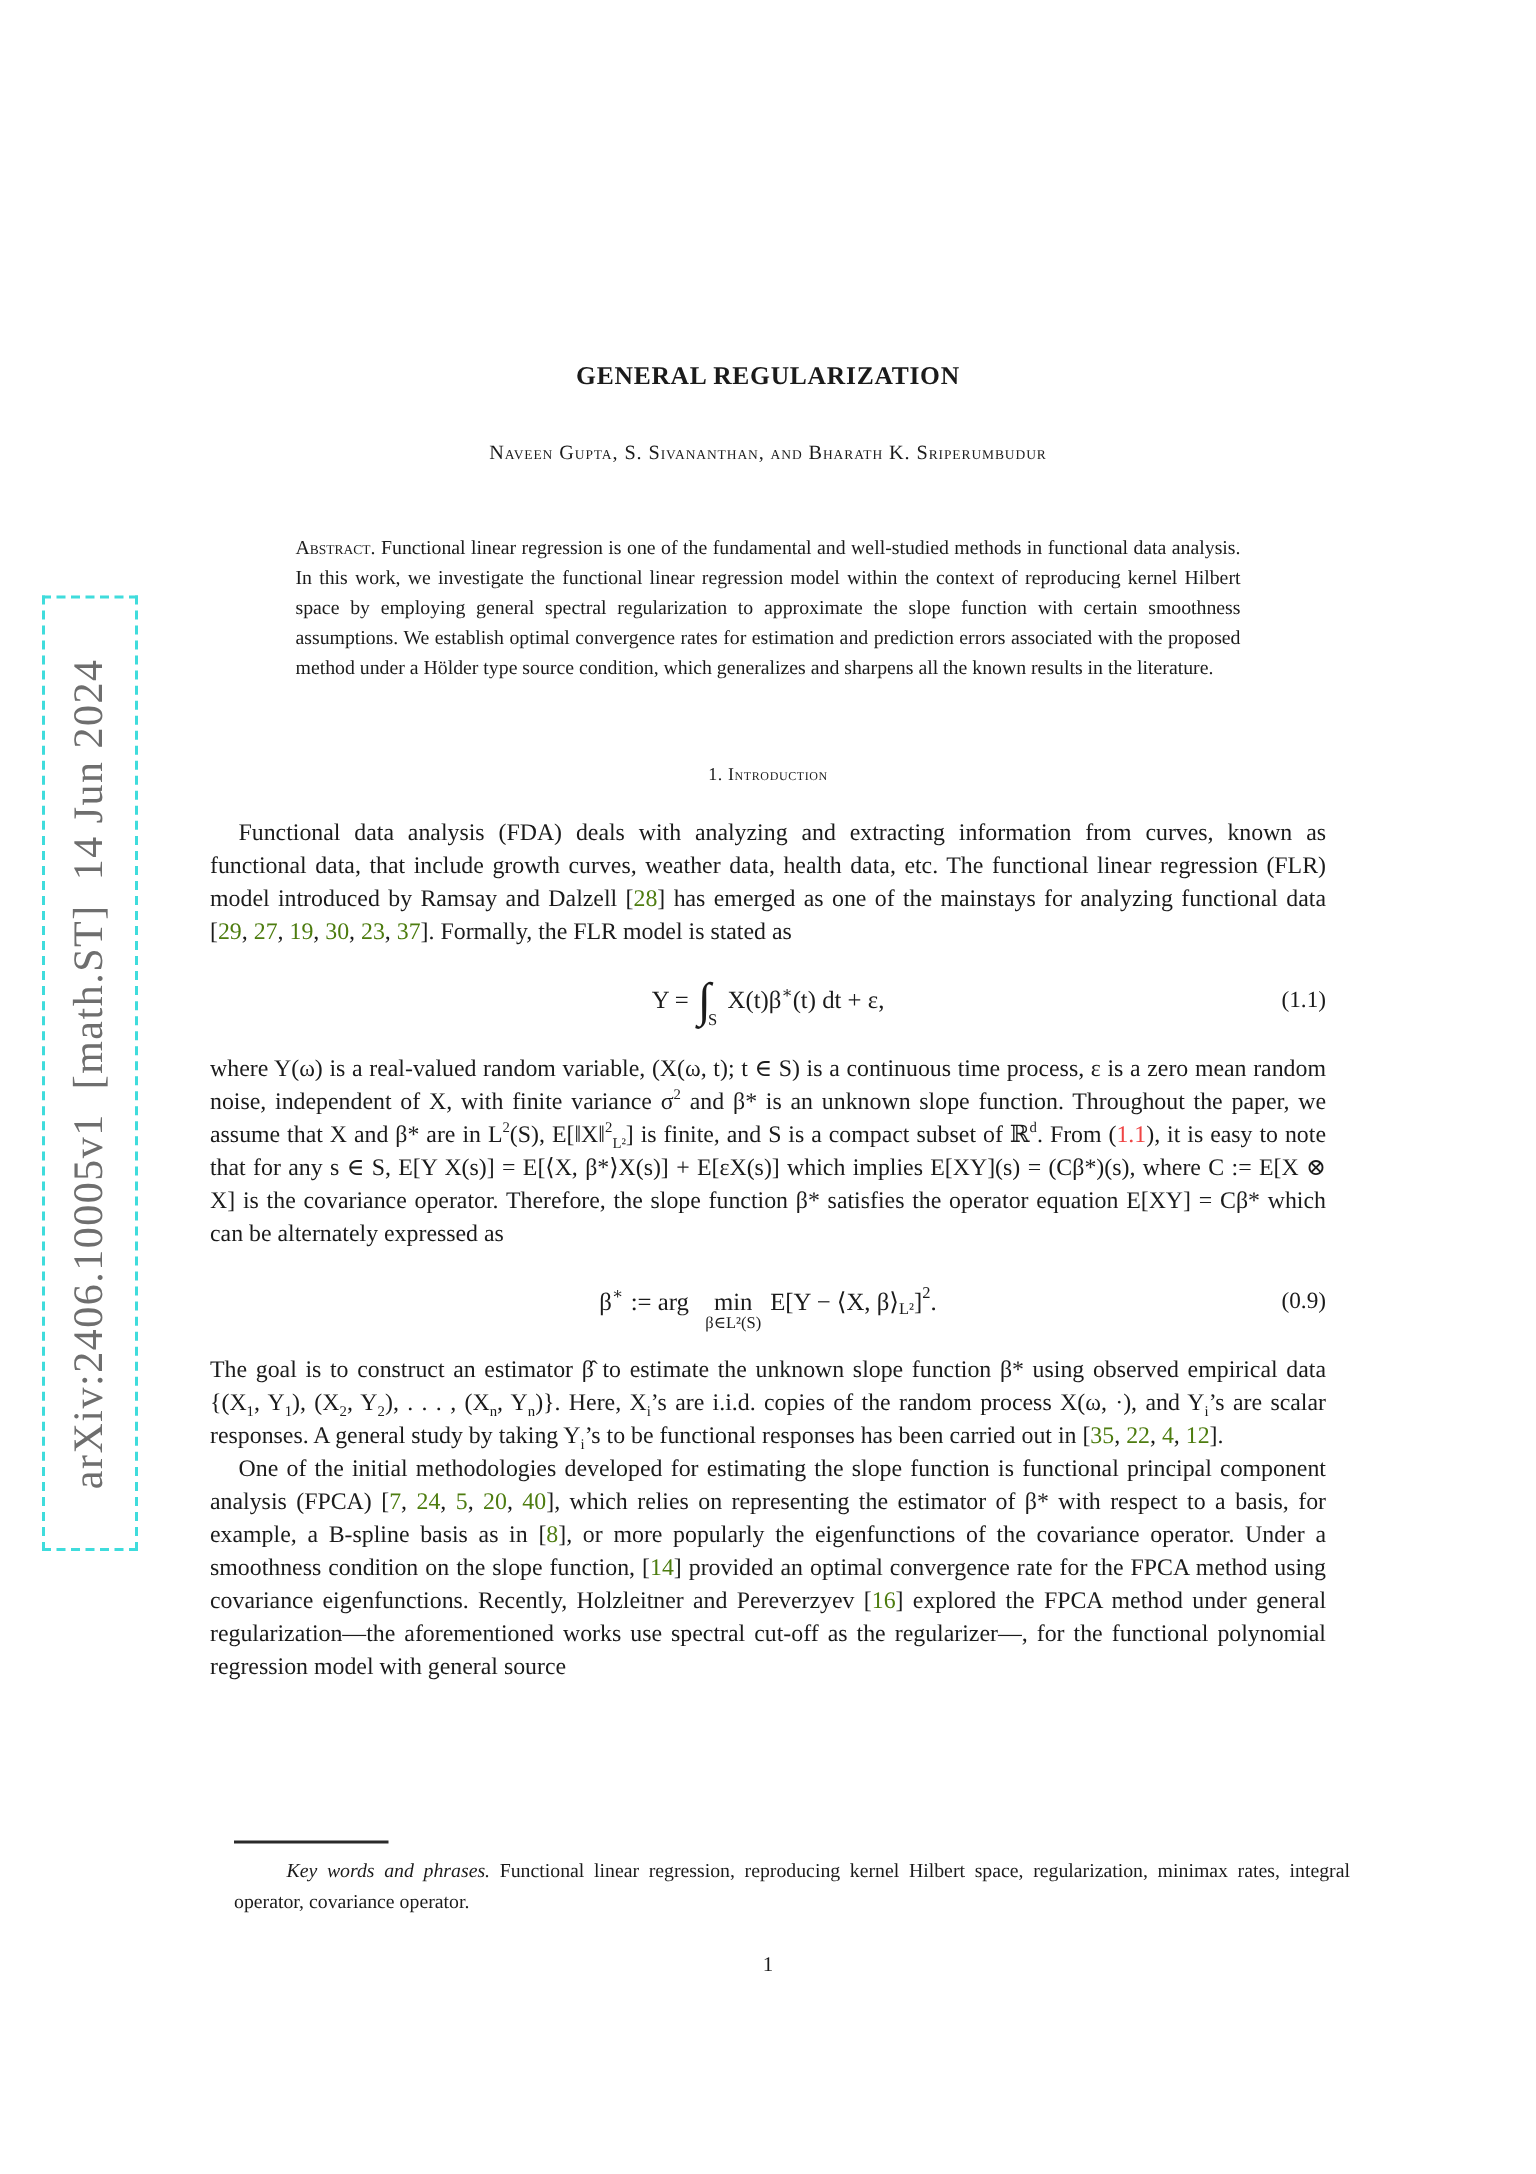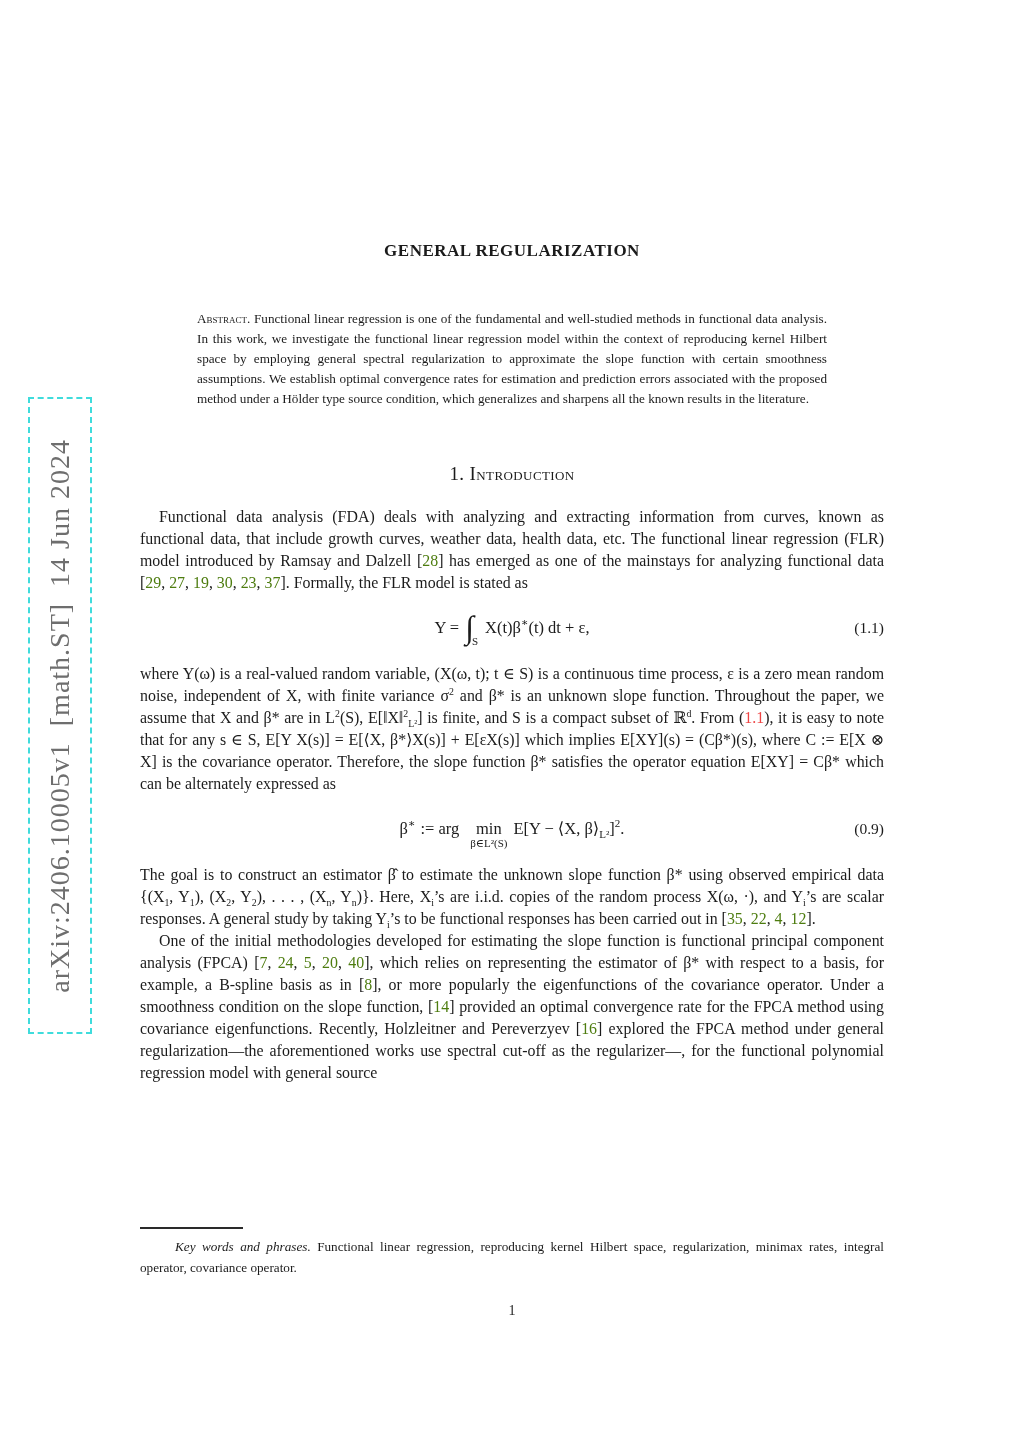--- a/index.html
+++ b/index.html
@@ -56,21 +56,21 @@
   }
   .abstract {
     margin: 45px 57px 0 57px;
     font-size: 13.2px;
     line-height: 20px;
     text-align: justify;
   }
   .section-heading {
     margin-top: 54px;
     text-align: center;
-    font-size: 19px;
+    font-size: 12px;
     letter-spacing: 0.4px;
   }
   .seg-smallcaps { font-variant: small-caps; }
   .seg-italic { font-style: italic; }
   .seg-cite { color: #4d7c0f; }
   .seg-ref { color: #ef4444; }
 
   p.body {
     font-size: 15.9px;
     line-height: 22px;
@@ -111,21 +111,21 @@
     margin: 0 6px;
     position: relative;
     top: 6px;
   }
   .min-top { font-size: 16.5px; line-height: 16px; }
   .min-under { font-size: 11px; line-height: 12px; }
 
   
   .footnote {
     position: absolute;
-    left: 140px;
+    left: 156px;
     top: 1227px;
     width: 744px;
     font-size: 13.2px;
     line-height: 21px;
   }
   .footnote-rule { width: 103px; border-top: 2px solid #2a2a2a; margin-bottom: 7px; }
   .kw { text-align: justify; text-indent: 35px; }
   .page-number {
     position: absolute;
     top: 1303px;
@@ -144,20 +144,21 @@
     <span class="stamp-text">arXiv:2406.10005v1  [math.ST]  14 Jun 2024</span>
   </div>
 
   <div class="content">
 
     <h1 class="title">
       <br>
       <span>GENERAL REGULARIZATION</span>
     </h1>
 
+    <div class="authors">Naveen Gupta, S. Sivananthan, and Bharath K. Sriperumbudur</div>
 
     <div class="abstract"><span class="seg-smallcaps">Abstract.</span><span> Functional linear regression is one of the fundamental and well-studied methods in functional data analysis. In this work, we investigate the functional linear regression model within the context of reproducing kernel Hilbert space by employing general spectral regularization to approximate the slope function with certain smoothness assumptions. We establish optimal convergence rates for estimation and prediction errors associated with the proposed method under a Hölder type source condition, which generalizes and sharpens all the known results in the literature.</span></div>
 
     <div class="section-heading"><span>1. </span><span class="seg-smallcaps">Introduction</span></div>
 
     <p class="body indent first"><span>Functional data analysis (FDA) deals with analyzing and extracting information from curves, known as functional data, that include growth curves, weather data, health data, etc. The functional linear regression (FLR) model introduced by Ramsay and Dalzell [</span><span class="seg-cite">28</span><span>] has emerged as one of the mainstays for analyzing functional data [</span><span class="seg-cite">29</span><span>, </span><span class="seg-cite">27</span><span>, </span><span class="seg-cite">19</span><span>, </span><span class="seg-cite">30</span><span>, </span><span class="seg-cite">23</span><span>, </span><span class="seg-cite">37</span><span>]. Formally, the FLR model is stated as</span></p>
 
     <div class="equation">
       <span>Y =</span>
       <span class="integral">∫</span>

